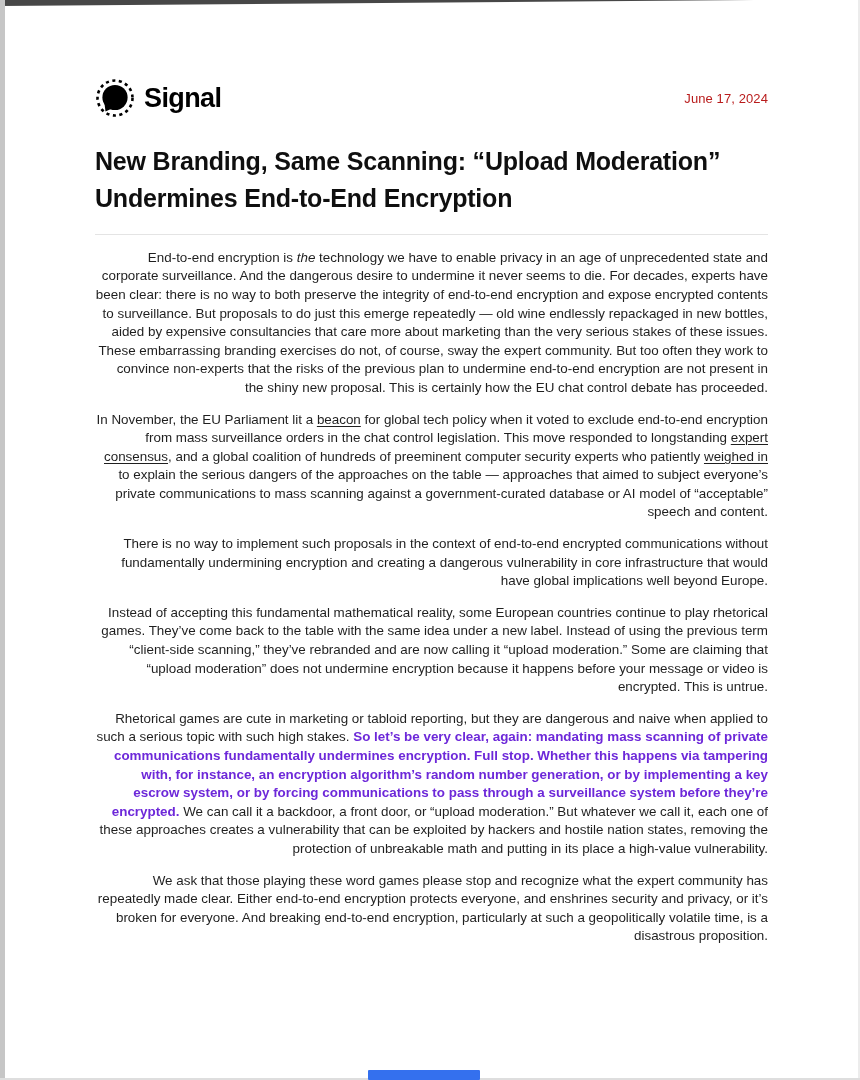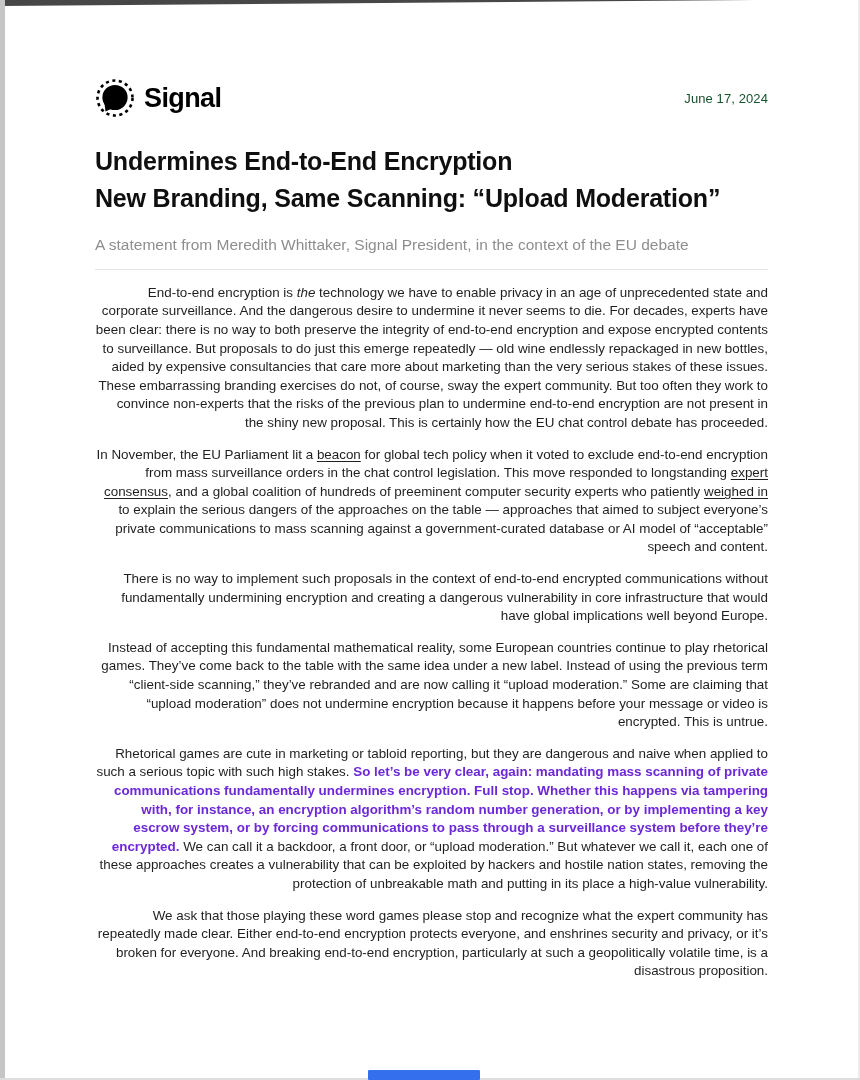--- a/index.html
+++ b/index.html
@@ -46,21 +46,21 @@
     display: flex; align-items: center; justify-content: space-between;
     height: 40px;
   }
   .brand { display: flex; align-items: center; gap: 9px; }
   .brand svg { display: block; }
   .brand-name {
     font-size: 27px; font-weight: 700; color: #000;
     letter-spacing: -0.6px;
   }
   .date {
-    font-size: 13px; color: #14532d; letter-spacing: 0.1px;
+    font-size: 13px; color: #b91c1c; letter-spacing: 0.1px;
   }
 
   .title {
     margin-top: 25px;
     font-size: 25px; line-height: 37px; font-weight: 600;
     color: #0f0f0f; letter-spacing: -0.2px;
   }
   .subtitle {
     margin-top: 9px;
     font-size: 15.5px; line-height: 22px;
@@ -105,25 +105,24 @@
           <circle cx="20" cy="19.5" r="12.6" fill="#000"></circle>
           <path d="M10.5 33.5 L9.5 25.5 L17 30.5 Z" fill="#000"></path>
         </svg>
       </span>
       <span class="brand-name">Signal</span>
     </div>
     <div class="date">June 17, 2024</div>
   </div>
 
   <h1 class="title">
+    <div>New Branding, Same Scanning: “Upload Moderation”</div>
     <div>Undermines End-to-End Encryption</div>
-    <div>New Branding, Same Scanning: “Upload Moderation”</div>
   </h1>
 
-  <div class="subtitle">A statement from Meredith Whittaker, Signal President, in the context of the EU debate</div>
 
   <hr class="divider">
 
   <div class="article-body">
       <p><span>End-to-end encryption is </span><em>the</em><span> technology we have to enable privacy in an age of unprecedented state and corporate surveillance. And the dangerous desire to undermine it never seems to die. For decades, experts have been clear: there is no way to both preserve the integrity of end-to-end encryption and expose encrypted contents to surveillance. But proposals to do just this emerge repeatedly — old wine endlessly repackaged in new bottles, aided by expensive consultancies that care more about marketing than the very serious stakes of these issues. These embarrassing branding exercises do not, of course, sway the expert community. But too often they work to convince non-experts that the risks of the previous plan to undermine end-to-end encryption are not present in the shiny new proposal. This is certainly how the EU chat control debate has proceeded.</span></p>
       <p><span>In November, the EU Parliament lit a </span><a href="#" class="link">beacon</a><span> for global tech policy when it voted to exclude end-to-end encryption from mass surveillance orders in the chat control legislation. This move responded to longstanding </span><a href="#" class="link">expert consensus</a><span>, and a global coalition of hundreds of preeminent computer security experts who patiently </span><a href="#" class="link">weighed in</a><span> to explain the serious dangers of the approaches on the table — approaches that aimed to subject everyone’s private communications to mass scanning against a government-curated database or AI model of “acceptable” speech and content.</span></p>
       <p><span>There is no way to implement such proposals in the context of end-to-end encrypted communications without fundamentally undermining encryption and creating a dangerous vulnerability in core infrastructure that would have global implications well beyond Europe.</span></p>
       <p><span>Instead of accepting this fundamental mathematical reality, some European countries continue to play rhetorical games. They’ve come back to the table with the same idea under a new label. Instead of using the previous term “client-side scanning,” they’ve rebranded and are now calling it “upload moderation.” Some are claiming that “upload moderation” does not undermine encryption because it happens before your message or video is encrypted. This is untrue.</span></p>
       <p><span>Rhetorical games are cute in marketing or tabloid reporting, but they are dangerous and naive when applied to such a serious topic with such high stakes. </span><strong>So let’s be very clear, again: mandating mass scanning of private communications fundamentally undermines encryption. Full stop. Whether this happens via tampering with, for instance, an encryption algorithm’s random number generation, or by implementing a key escrow system, or by forcing communications to pass through a surveillance system before they’re encrypted.</strong><span> We can call it a backdoor, a front door, or “upload moderation.” But whatever we call it, each one of these approaches creates a vulnerability that can be exploited by hackers and hostile nation states, removing the protection of unbreakable math and putting in its place a high-value vulnerability.</span></p>
       <p><span>We ask that those playing these word games please stop and recognize what the expert community has repeatedly made clear. Either end-to-end encryption protects everyone, and enshrines security and privacy, or it’s broken for everyone. And breaking end-to-end encryption, particularly at such a geopolitically volatile time, is a disastrous proposition.</span></p>

